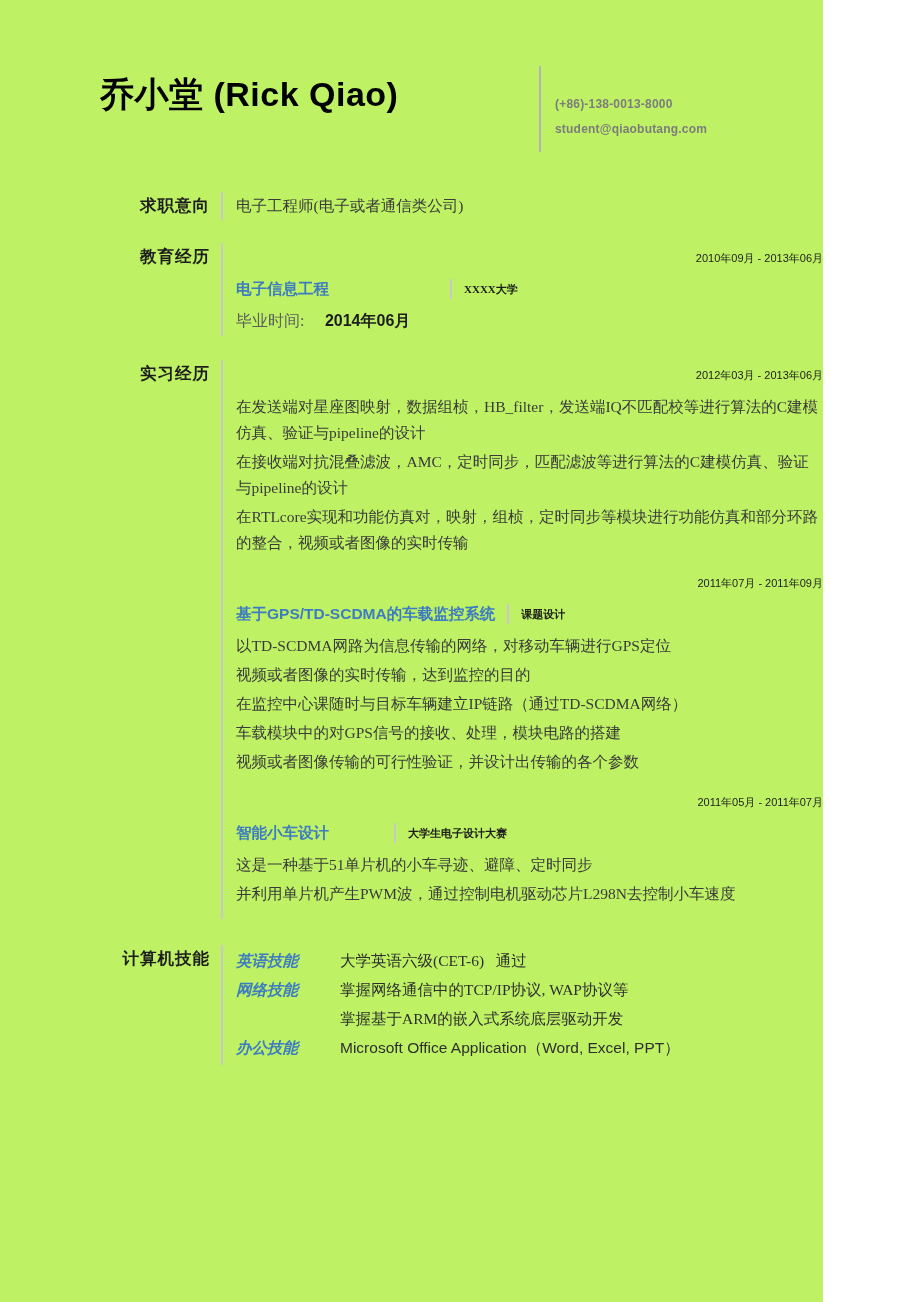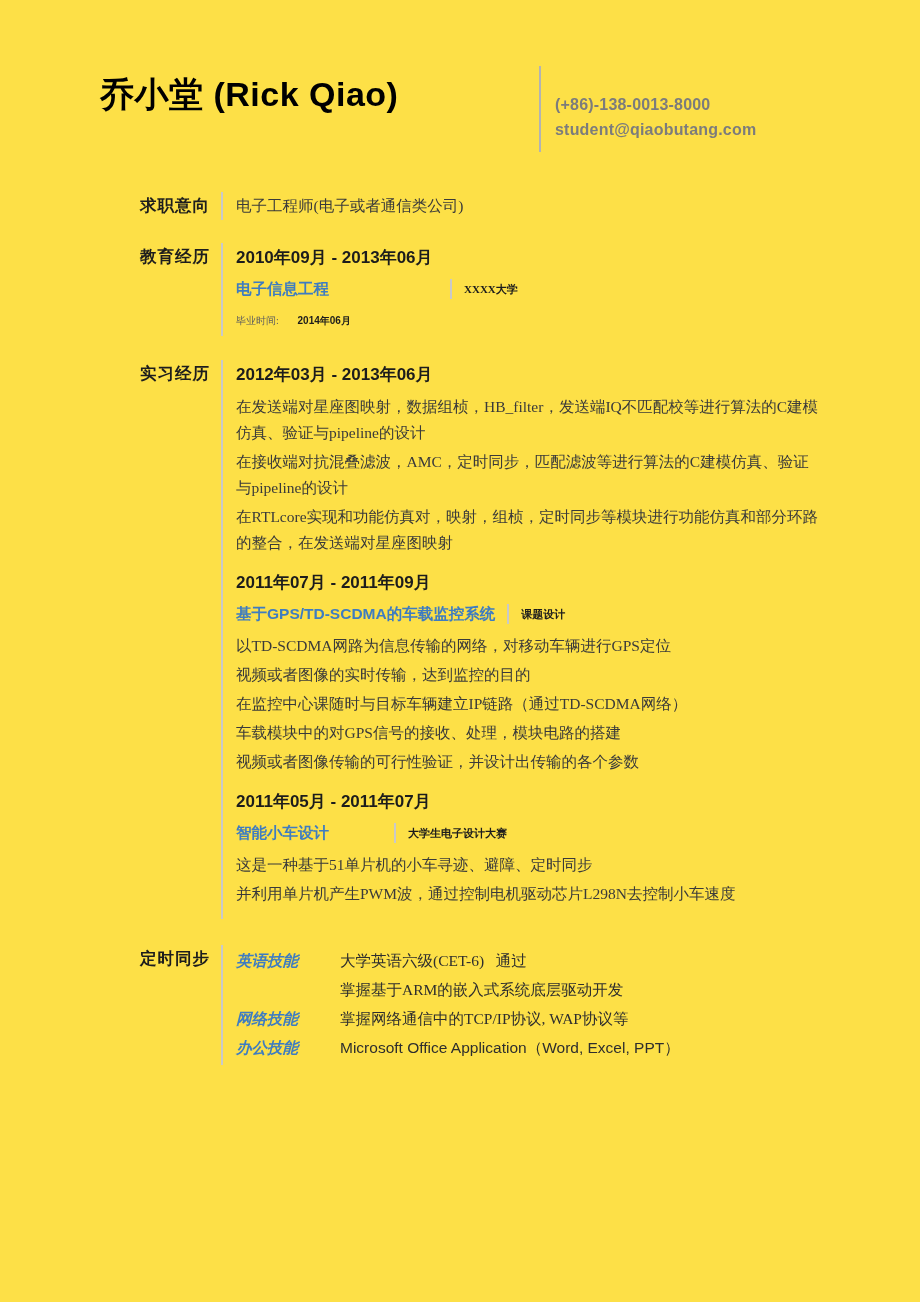--- a/index.html
+++ b/index.html
@@ -1,55 +1,56 @@
 <!DOCTYPE html>
 <html><head>
 <meta charset="utf-8">
 <style>
   html,body{margin:0;padding:0;background:#ffffff;}
   .page{
     position:relative;
-    width:920px;height:1302px;
+    width:823px;height:1302px;
     box-sizing:border-box;
-    background:#fde047;
+    background:#bef264;
     font-family:"Liberation Sans",sans-serif;
     overflow:hidden;
   }
   
   .header{display:flex;padding:66px 0 0 100px;}
   .name{
     width:420px;flex:none;
     font-size:34px;font-weight:bold;color:#000;
     line-height:44px;padding-top:6px;
     letter-spacing:.5px;
   }
   .contact{
     border-left:2px solid #b3b3b3;
     margin-left:19px;padding:26px 0 10px 14px;
   }
   .contact-line{
-    font-size:16px;font-weight:bold;color:#7c7c7c;
+    font-size:12px;font-weight:bold;color:#7c7c7c;
     line-height:25px;letter-spacing:.2px;
   }
   
   .section{display:flex;margin-left:100px;}
   .sec-label{
     width:110px;flex:none;text-align:right;
     font-size:16.5px;font-weight:bold;color:#1d1d1d;
     padding:3px 11px 0 0;letter-spacing:1px;
   }
   .sec-body{
     border-left:2px solid #c9c9c9;
     padding:2px 0 2px 13px;
     width:588px;
   }
   
   .period{
-    font-size:17px;font-weight:bold;color:#1c1c1c;
+    font-size:11px;font-weight:normal;color:#1c1c1c;
     line-height:26px;
+    text-align:right;
   }
   .entry-title{display:flex;align-items:center;margin-top:5px;line-height:26px;}
   .blue-title{
     font-size:15.5px;font-weight:bold;
     line-height:24px;
   }
   .tw{min-width:146px;}
   .tw-edu{min-width:202px;}
   .tdiv{
     flex:none;display:inline-block;
@@ -57,21 +58,21 @@
   }
   .org{font-size:11px;font-weight:bold;color:#1c1c1c;}
   .serif{font-family:"Liberation Serif",serif;}
   .detail{
     margin:0;padding:0;
     font-family:"Liberation Serif",serif;
     font-size:15.5px;color:#3a3a3a;line-height:26px;
     margin-bottom:3px;
   }
   .details{margin-top:6px;}
-  .grad-row{margin-top:6px;font-size:10px;line-height:26px;}
+  .grad-row{margin-top:6px;font-size:16px;line-height:26px;}
   .grad-label{font-family:"Liberation Serif",serif;color:#5d5d5d;}
   .grad-value{font-weight:bold;color:#1c1c1c;margin-left:16px;}
   .objective-text{
     font-family:"Liberation Serif",serif;
     font-size:15.5px;color:#3a3a3a;line-height:24px;
   }
   
   .intern-item{margin-bottom:10px;}
   .intern-item + .intern-item{margin-top:14px;}
   
@@ -129,21 +130,21 @@
 
   <div class="section s-internship">
     <div class="sec-label">实习经历</div>
     <div class="sec-body">
 
       <div class="intern-item">
         <div class="period">2012年03月 - 2013年06月</div>
         <div class="details">
           <p class="detail">在发送端对星座图映射，数据组桢，HB_filter，发送端IQ不匹配校等进行算法的C建模仿真、验证与pipeline的设计</p>
           <p class="detail">在接收端对抗混叠滤波，AMC，定时同步，匹配滤波等进行算法的C建模仿真、验证与pipeline的设计</p>
-          <p class="detail">在RTLcore实现和功能仿真对，映射，组桢，定时同步等模块进行功能仿真和部分环路的整合，在发送端对星座图映射</p>
+          <p class="detail">在RTLcore实现和功能仿真对，映射，组桢，定时同步等模块进行功能仿真和部分环路的整合，视频或者图像的实时传输</p>
         </div>
       </div>
 
       <div class="intern-item">
         <div class="period">2011年07月 - 2011年09月</div>
         <div class="entry-title">
           <span class="blue-title tw accent" style="color: rgb(62, 124, 193);">基于GPS/TD-SCDMA的车载监控系统</span>
           <span class="tdiv"></span>
           <span class="org">课题设计</span>
         </div>
@@ -166,34 +167,34 @@
         <div class="details">
           <p class="detail">这是一种基于51单片机的小车寻迹、避障、定时同步</p>
           <p class="detail">并利用单片机产生PWM波，通过控制电机驱动芯片L298N去控制小车速度</p>
         </div>
       </div>
 
     </div>
   </div>
 
   <div class="section s-skills">
-    <div class="sec-label">定时同步</div>
+    <div class="sec-label">计算机技能</div>
     <div class="sec-body">
       <div class="skill-row">
         <span class="skill-cat accent" style="color: rgb(62, 124, 193);">英语技能</span>
         <span class="skill-text">大学英语六级(CET-6)   通过</span>
       </div>
       <div class="skill-row">
+        <span class="skill-cat accent" style="color: rgb(62, 124, 193);">网络技能</span>
+        <span class="skill-text">掌握网络通信中的TCP/IP协议, WAP协议等</span>
+      </div>
+      <div class="skill-row">
         <span class="skill-cat accent" style="color: rgb(62, 124, 193);"></span>
         <span class="skill-text">掌握基于ARM的嵌入式系统底层驱动开发</span>
       </div>
       <div class="skill-row">
-        <span class="skill-cat accent" style="color: rgb(62, 124, 193);">网络技能</span>
-        <span class="skill-text">掌握网络通信中的TCP/IP协议, WAP协议等</span>
-      </div>
-      <div class="skill-row">
         <span class="skill-cat accent" style="color: rgb(62, 124, 193);">办公技能</span>
         <span class="skill-text latin">Microsoft Office Application（Word, Excel, PPT）</span>
       </div>
     </div>
   </div>
 
 </div>
 
 </body></html>

